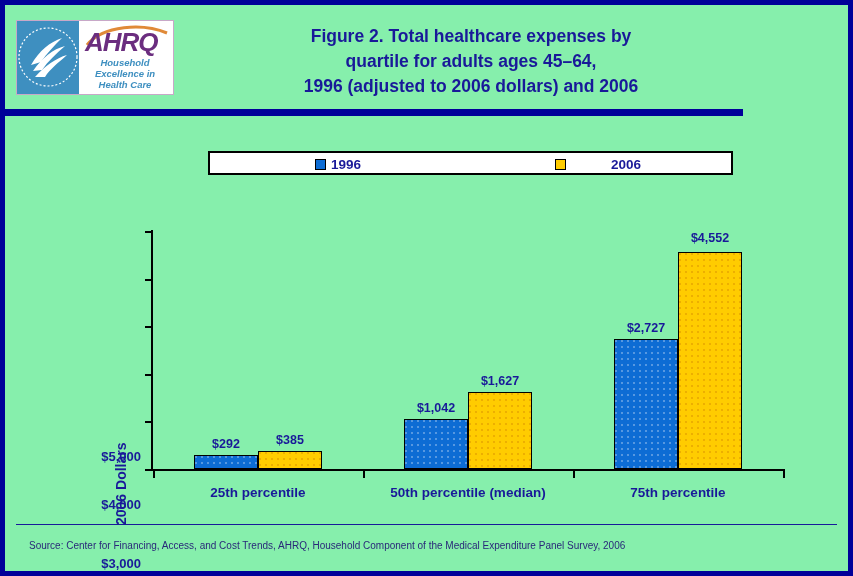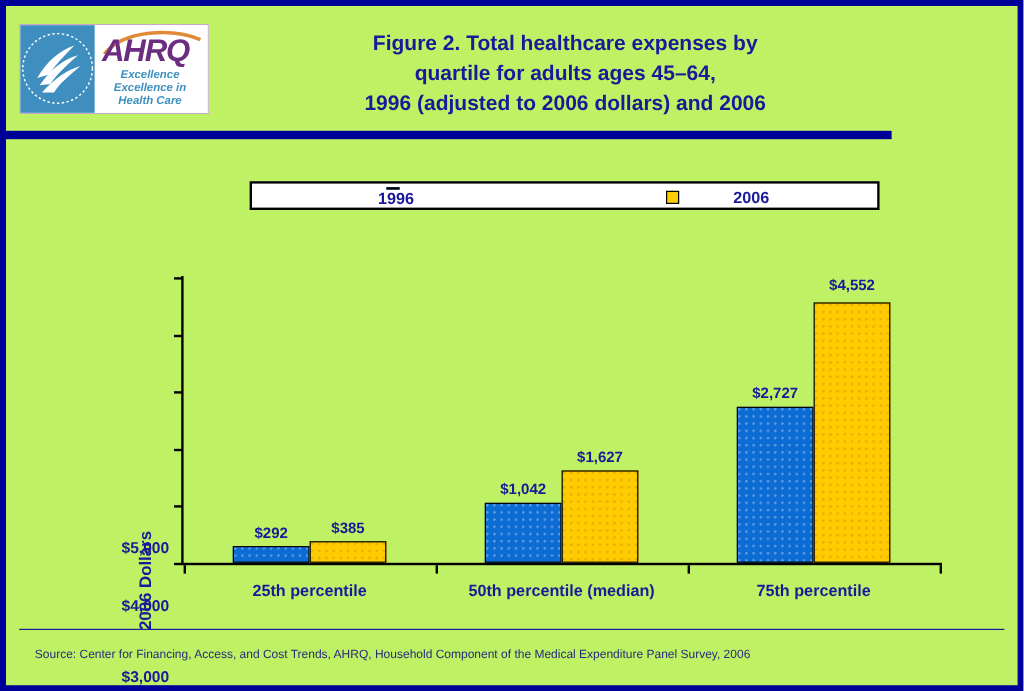--- a/index.html
+++ b/index.html
@@ -9,21 +9,21 @@
   }
   body {
     font-family: "Liberation Sans", sans-serif;
   }
   #page {
     position: relative;
     width: 853px;
     height: 576px;
     box-sizing: border-box;
     border: 5px solid #000099;
-    background: #bef264;
+    background: #86efac;
     overflow: hidden;
   }
   
   #header {
     position: absolute;
     left: 0;
     top: 0;
     width: 843px;
     height: 100px;
   }
@@ -107,21 +107,21 @@
     box-sizing: border-box;
     background: #ffffff;
   }
   .legend-entry {
     position: absolute;
     top: 3px;
     display: flex;
     align-items: center;
     height: 16px;
   }
-  .legend-entry.e0 { left: 105px; flex-direction: column; }
+  .legend-entry.e0 { left: 105px; }
   .legend-entry.e1 { left: 345px; }
   .legend-swatch {
     width: 11px;
     height: 11px;
     border: 1px solid #000000;
     box-sizing: border-box;
     margin-right: 5px;
   }
   .legend-label {
     font-family: "Liberation Sans", sans-serif;
@@ -265,21 +265,21 @@
           <path d="M16 50 C25 37 36 28 48 25 C39 33 31 40 25 49 Z" fill="#ffffff"></path>
           <path d="M18 56 C28 45 39 37 50 34 C41 42 33 48 28 56 Z" fill="#ffffff"></path>
         </svg>
       </div>
       <div id="logo-ahrq">
         <svg width="96" height="34" viewBox="0 0 96 34" style="position:absolute;left:0;top:2px" aria-hidden="true">
           <path d="M8 22 C24 2 64 0 88 10" fill="none" stroke="#e08a38" stroke-width="3"></path>
         </svg>
         <div class="ahrq-word">AHRQ</div>
         <div class="ahrq-tag">
-          <div>Excellence</div>
+          <div>Household</div>
           <div>Excellence in</div>
           <div>Health Care</div>
         </div>
       </div>
     </div>
 
     <div id="title">
       <div>Figure 2. Total healthcare expenses by</div>
       <div>quartile for adults ages 45–64,</div>
       <div>1996 (adjusted to 2006 dollars) and 2006</div>

